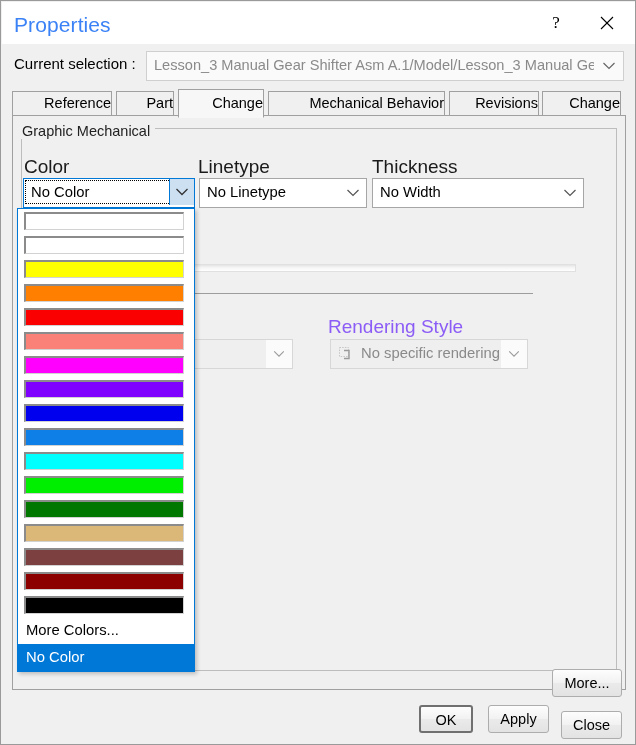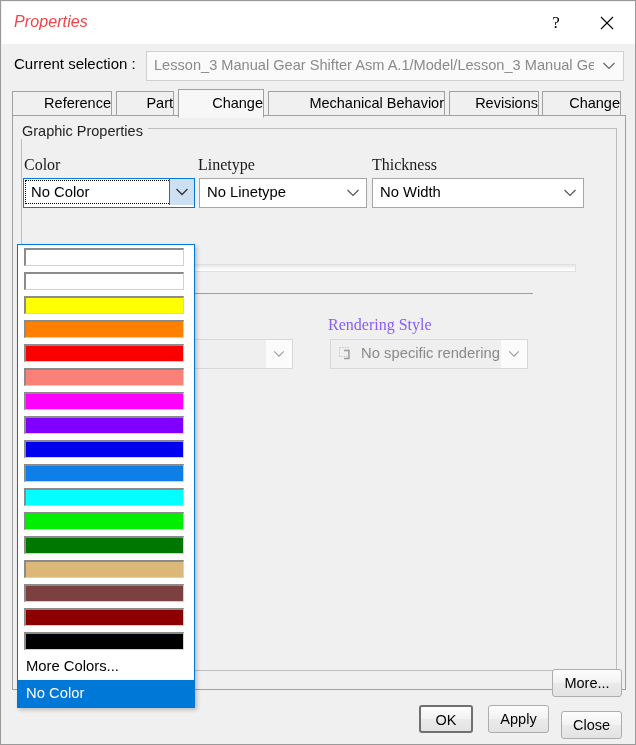--- a/index.html
+++ b/index.html
@@ -31,24 +31,23 @@
     position: absolute;
     left: 1px; top: 1px;
     width: 634px;
     height: 42px;
     background: #ffffff;
     box-sizing: border-box;
   }
   #title-text {
     position: absolute;
     left: 12px; top: 11px;
-    font-size: 16px;
-    color: #ef4444;
+    font-size: 21px;
+    color: #3b82f6;
     letter-spacing: 0.1px;
-    font-style: italic;
   }
   .titlebtn {
     position: absolute;
     top: 1px;
     width: 46px;
     height: 40px;
     cursor: default;
     color: #000;
   }
   .titlebtn svg { position:absolute; left:50%; top:50%; transform: translate(-50%,-50%); }
@@ -143,23 +142,22 @@
     left: 17px; top: 122px;
     background: #f0f0f0;
     padding: 0 5px 0 4px;
     font-size: 14.5px;
     color: #222;
     z-index: 3;
   }
   
   .fieldlabel {
     position: absolute;
-    font-size: 16px;
+    font-size: 19px;
     color: #1a1a1a;
-    font-family: Liberation Serif, serif;
   }
   #lbl-color    { left: 23px;  top: 155px; }
   #lbl-linetype { left: 197px; top: 155px; }
   #lbl-thickness{ left: 371px; top: 155px; }
   #lbl-rendering{ left: 327px; top: 315px; color:#8b5cf6; }
 
   
   .combo {
     position: absolute;
     box-sizing: border-box;
@@ -263,21 +261,20 @@
   #color-list {
     position: absolute;
     left: 16px; top: 207px;
     width: 178px;
     background: #ffffff;
     border: 1px solid #0078d7;
     box-sizing: border-box;
     box-shadow: 2px 2px 4px rgba(0,0,0,0.22);
     z-index: 40;
     padding: 0;
-    margin-top: 36px;
   }
   .swatch-row {
     position: relative;
     height: 24px;
     background: #ffffff;
     cursor: default;
   }
   .swatch {
     position: absolute;
     left: 6px; top: 3px;
@@ -340,21 +337,21 @@
       <div class="tab active" style="left: 166px; width: 86px;"><span>Change</span></div>
       <div class="tab" style="left: 256px; width: 177px;"><span>Mechanical Behavior</span></div>
       <div class="tab" style="left: 437px; width: 90px;"><span>Revisions</span></div>
       <div class="tab" style="left: 530px; width: 79px;"><span>Change</span></div>
     </div>
 
   <div id="content">
     <div id="group-box"></div>
   </div>
 
-  <div id="group-legend">Graphic Properties</div>
+  <div id="group-legend">Graphic Mechanical</div>
 
   <div class="fieldlabel" id="lbl-color">Color</div>
   <div class="fieldlabel" id="lbl-linetype">Linetype</div>
   <div class="fieldlabel" id="lbl-thickness">Thickness</div>
   <div class="fieldlabel" id="lbl-rendering">Rendering Style</div>
 
   <div class="combo" id="combo-color">
     <div class="cfocus"></div>
     <div class="ctext">No Color</div>
     <div class="carrow">

